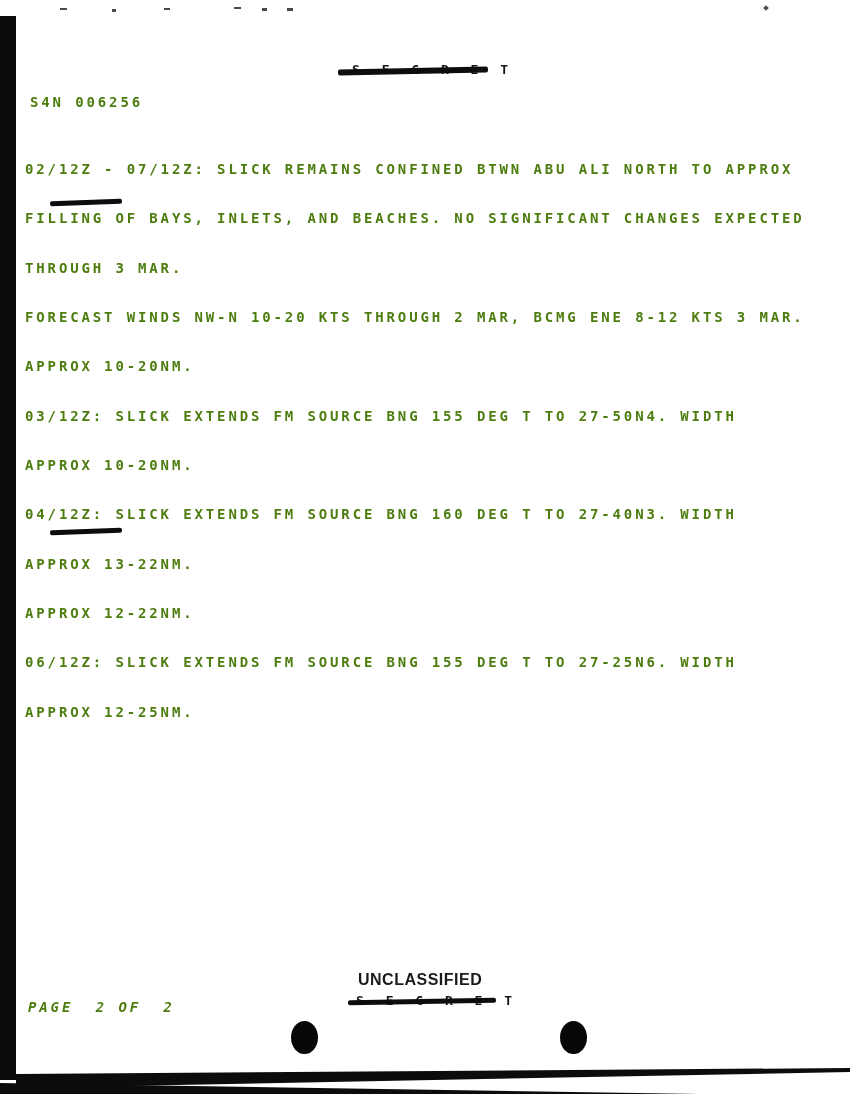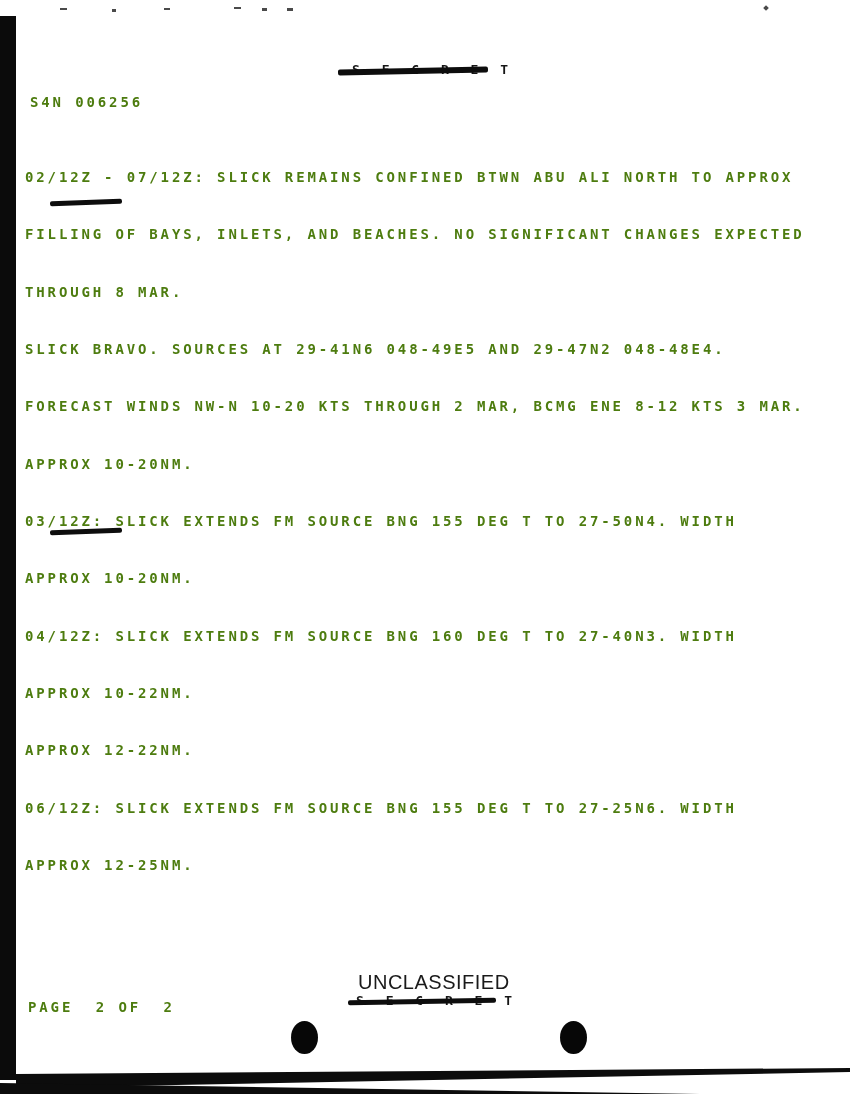--- a/index.html
+++ b/index.html
@@ -12,42 +12,42 @@
   .bottom-svg { position:absolute; left:0; top:0; width:850px; height:1094px; pointer-events:none; }
   .speck { position:absolute; background:#4a4a4a; }
 
   
   .tw {
     color:#4d7c0f; font-size:14px; font-weight:bold;
     letter-spacing:2.87px; white-space:pre;
   }
   .serial { position:absolute; left:30px; top:94px; }
   .body-text { position:absolute; left:25px; top:128px; line-height:16.45px; }
-  .body-text .line { height:16.45px;margin-top:8px; }
+  .body-text .line { height:16.45px; }
 
   
   .classification {
     position:absolute; color:#161616; font-size:13px; font-weight:bold;
     letter-spacing:7px; white-space:pre;
   }
   .header-classification { left:352px; top:62px; }
   .footer-classification { left:356px; top:993px; }
   .strike-bar { position:absolute; background:#0d0d0d; border-radius:2px; }
   .strike-header { left:338px; top:68px; width:150px; height:6px; transform:rotate(-1.2deg); }
   .strike-footer { left:348px; top:999px; width:148px; height:5px; transform:rotate(-1deg); }
   .strike-c { left:50px; top:200px; width:72px; height:5px; transform:rotate(-2deg); }
   .strike-s { left:50px; top:529px; width:72px; height:5px; transform:rotate(-2deg); }
 
   
   .unclassified {
     position:absolute; left:358px; top:971px; color:#1a1a1a;
-    font-family:"Liberation Sans", sans-serif; font-size:20px; font-weight:400;
+    font-family:"Liberation Sans", sans-serif; font-size:16px; font-weight:700;
     letter-spacing:0.5px; white-space:pre;
   }
-  .page-label { position:absolute; left:28px; top:999px; }
+  .page-label { position:absolute; left:28px; top:999px;font-style:italic; }
 
   
   .punch-hole { position:absolute; width:27px; height:33px; background:#070707; border-radius:50%; }
   .punch-hole.left { left:291px; top:1021px; }
   .punch-hole.right { left:560px; top:1021px; }
 </style>
 </head>
 <body>
 
 <div class="page">
@@ -62,28 +62,27 @@
   <div class="speck" style="left:764px; top:6px; width:4px; height:4px; transform:rotate(45deg);"></div>
 
   <div class="classification header-classification">S E C R E T</div>
   <div class="strike-bar strike-header"></div>
 
   <div class="tw serial">S4N 006256</div>
 
   <div class="tw body-text">
     <div class="line">02/12Z - 07/12Z: SLICK REMAINS CONFINED BTWN ABU ALI NORTH TO APPROX</div>
     <div class="line">FILLING OF BAYS, INLETS, AND BEACHES. NO SIGNIFICANT CHANGES EXPECTED</div>
-    <div class="line">THROUGH 8 MAR.</div>
-    <div class="line">SLICK BRAVO. SOURCES AT 29-41N6 048-49E5 AND 29-47N2 048-48E4.</div>
+    <div class="line">THROUGH 3 MAR.</div>
     <div class="line">FORECAST WINDS NW-N 10-20 KTS THROUGH 2 MAR, BCMG ENE 8-12 KTS 3 MAR.</div>
     <div class="line">APPROX 10-20NM.</div>
     <div class="line">03/12Z: SLICK EXTENDS FM SOURCE BNG 155 DEG T TO 27-50N4. WIDTH</div>
     <div class="line">APPROX 10-20NM.</div>
     <div class="line">04/12Z: SLICK EXTENDS FM SOURCE BNG 160 DEG T TO 27-40N3. WIDTH</div>
-    <div class="line">APPROX 10-22NM.</div>
+    <div class="line">APPROX 13-22NM.</div>
     <div class="line">APPROX 12-22NM.</div>
     <div class="line">06/12Z: SLICK EXTENDS FM SOURCE BNG 155 DEG T TO 27-25N6. WIDTH</div>
     <div class="line">APPROX 12-25NM.</div>
     
     
     
     
     
     
     

